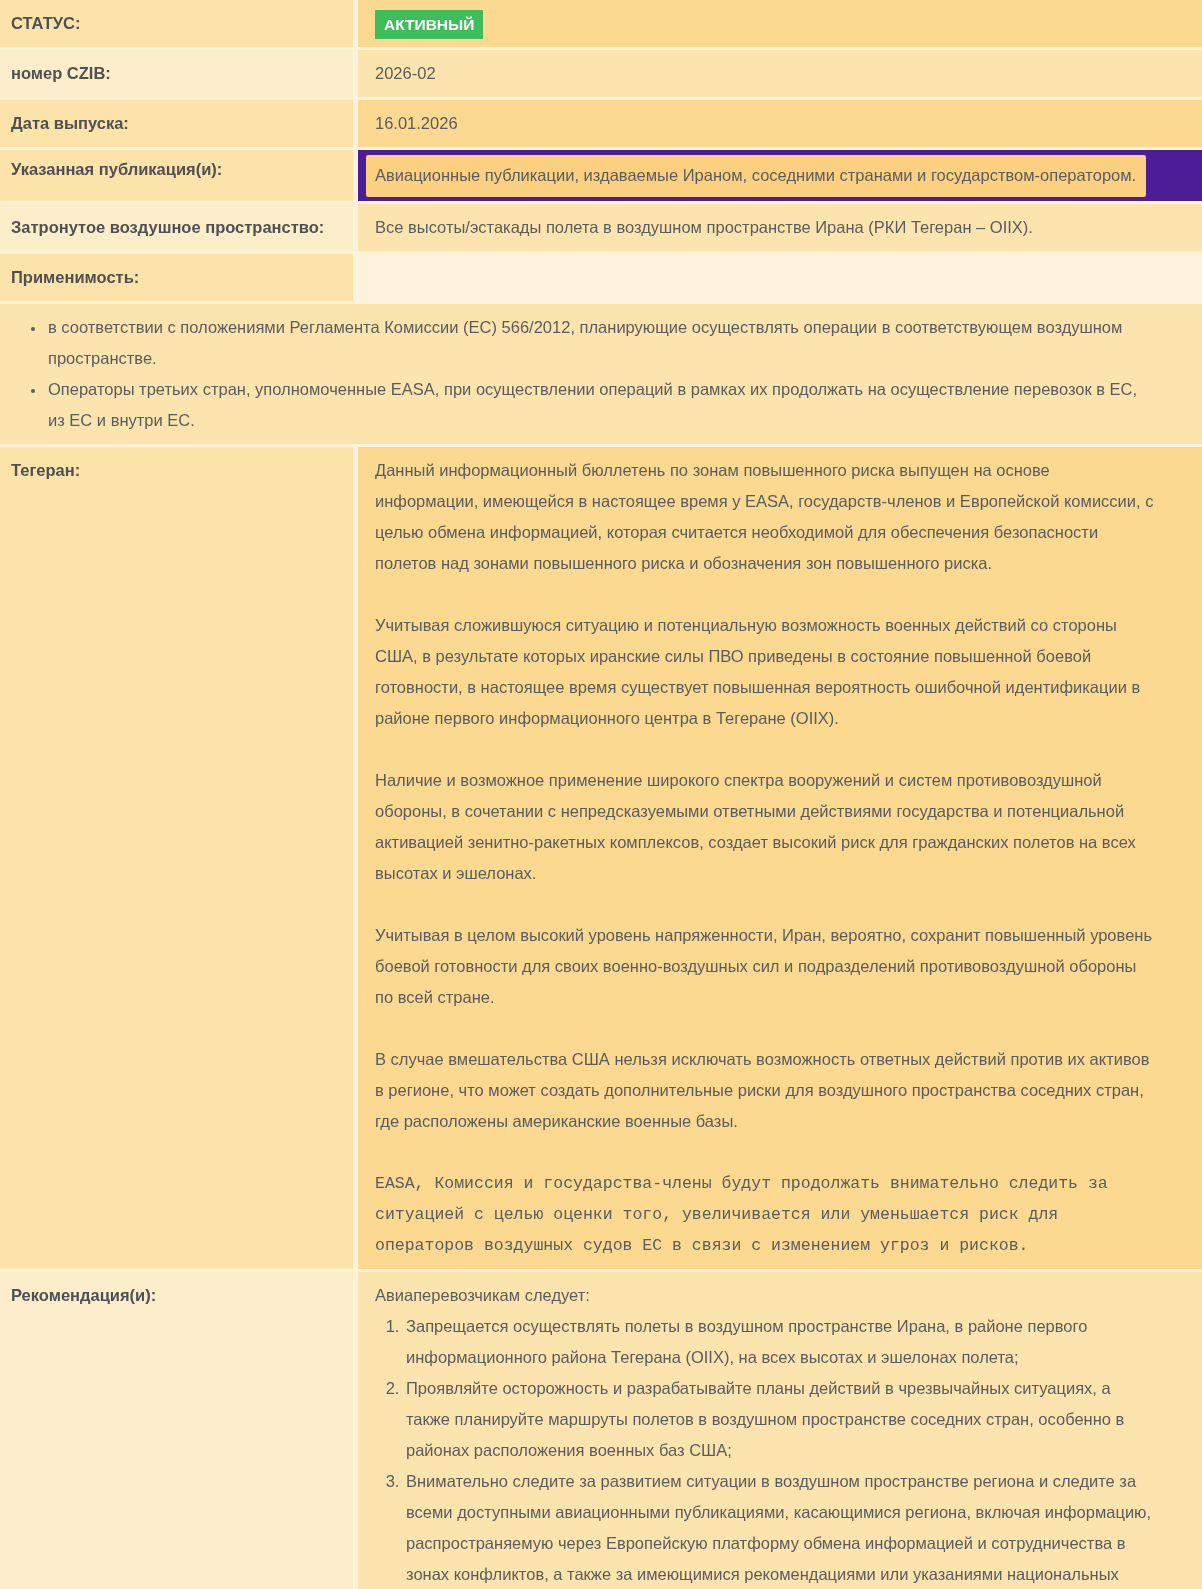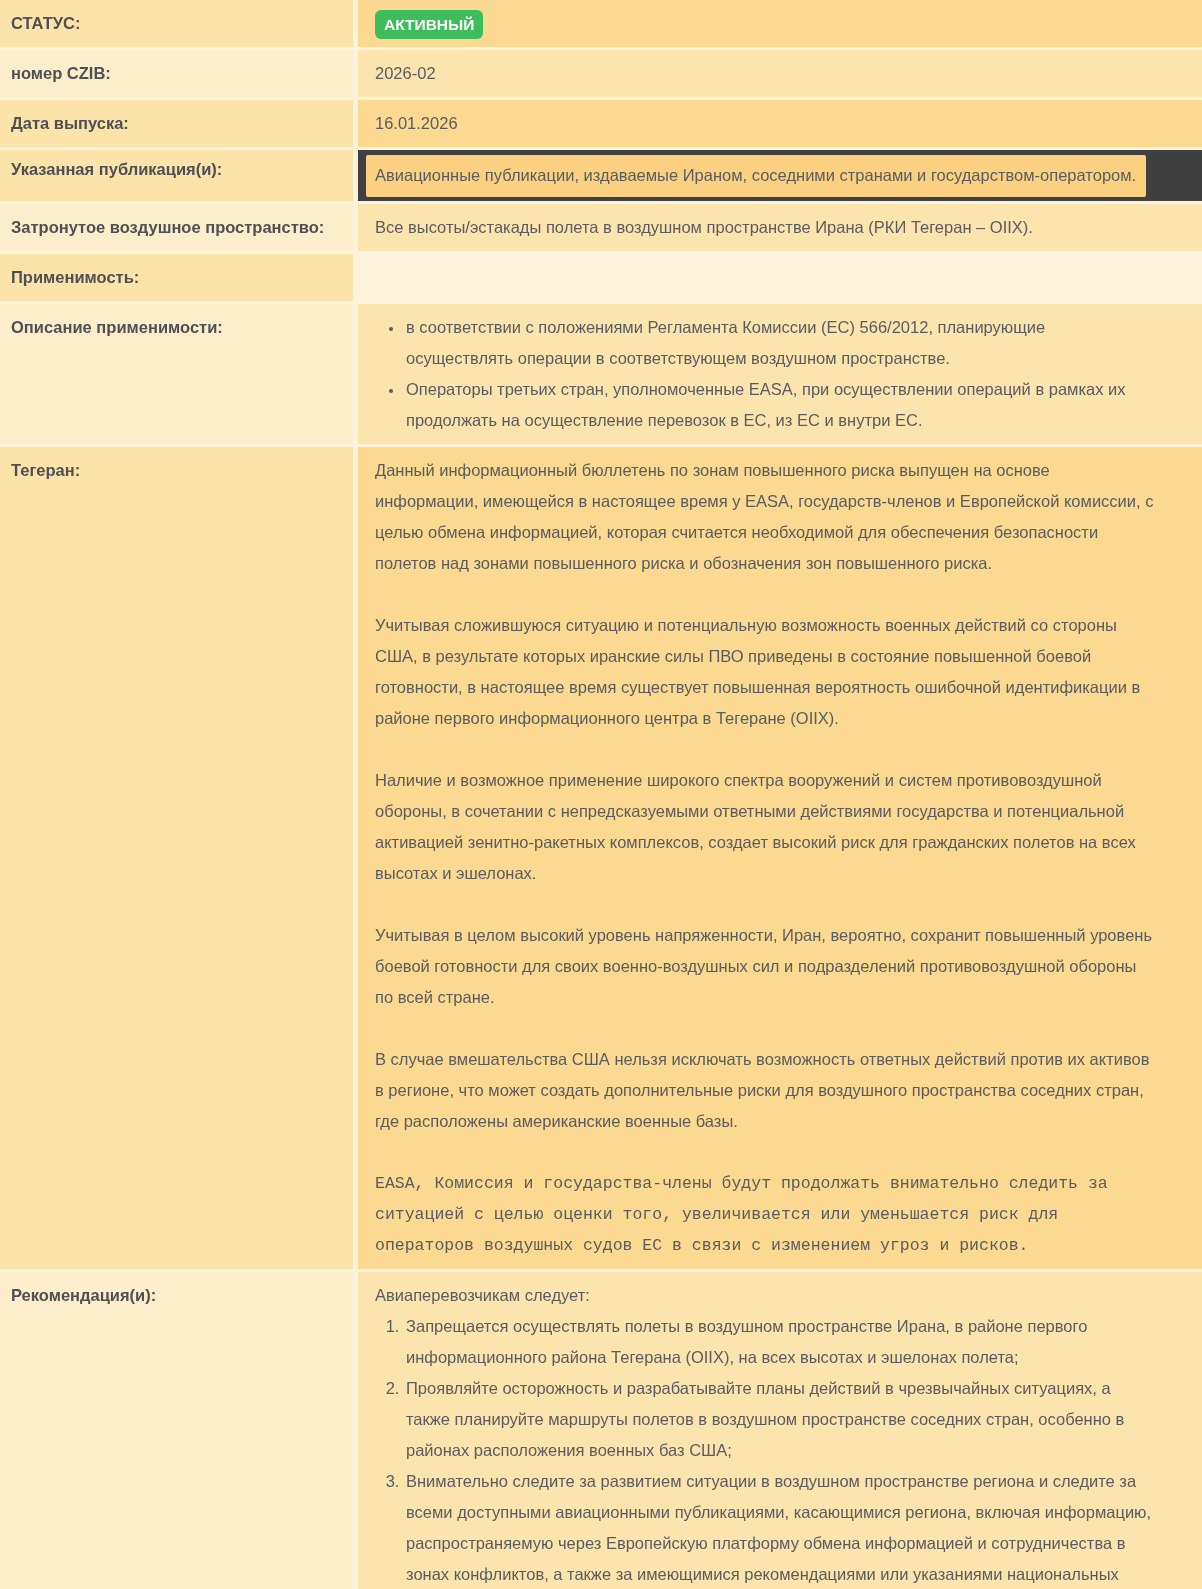--- a/index.html
+++ b/index.html
@@ -32,40 +32,40 @@
     flex: 1;
     box-sizing: border-box;
     padding: 8px 46px 8px 17px;
     line-height: 31px;
   }
   .row.odd  .label-cell { background: #fbe3aa; }
   .row.odd  .value-cell { background: #fbd991; }
   .row.even .label-cell { background: #fdeecb; }
   .row.even .value-cell { background: #fce4ae; }
   
-  .row.pub .value-cell { background: #404040; padding-top: 10px; padding-bottom: 10px; }
+  .row.pub .value-cell { background: #4c1d95; padding-top: 10px; padding-bottom: 10px; }
   .row.pub .label-cell { padding-top: 4px; padding-bottom: 10px; }
   mark.sentence-highlight {
     background: #fbd181;
     color: inherit;
     display: inline-block;
     line-height: 31px;
     padding: 5px 10px 6px 9px;
     margin: -5px 0 -6px -9px;
     border-radius: 2px;
   }
   .status-badge {
     display: inline-block;
     background: #3ebd5c;
     color: #ffffff;
     font-weight: bold;
     font-size: 15.5px;
     line-height: 25px;
     padding: 2px 9px;
-    border-radius: 6px;
+    border-radius: 0;
     vertical-align: middle;
   }
   .value-cell p { margin: 0 0 31px 0; }
   .value-cell p:last-child { margin-bottom: 0; font-family: Liberation Mono, monospace; }
   .value-cell .list-intro { margin: 0; }
   .value-cell ul, .value-cell ol {
     margin: 0;
     padding-left: 29px;
   }
   .value-cell li { padding-left: 2px; }
@@ -104,21 +104,20 @@
   <div class="row even">
     <div class="label-cell">Затронутое воздушное пространство:</div>
     <div class="value-cell">Все высоты/эстакады полета в воздушном пространстве Ирана (РКИ Тегеран – OIIX).</div>
   </div>
 
   <div class="row odd">
     <div class="label-cell">Применимость:</div>
   </div>
 
   <div class="row even">
-    <div class="label-cell">Описание применимости:</div>
     <div class="value-cell">
       <ul>
           <li>в соответствии с положениями Регламента Комиссии (ЕС) 566/2012, планирующие осуществлять операции в соответствующем воздушном пространстве.</li>
           <li>Операторы третьих стран, уполномоченные EASA, при осуществлении операций в рамках их продолжать на осуществление перевозок в ЕС, из ЕС и внутри ЕС.</li>
         </ul>
     </div>
   </div>
 
   <div class="row odd">
     <div class="label-cell">Тегеран:</div>

